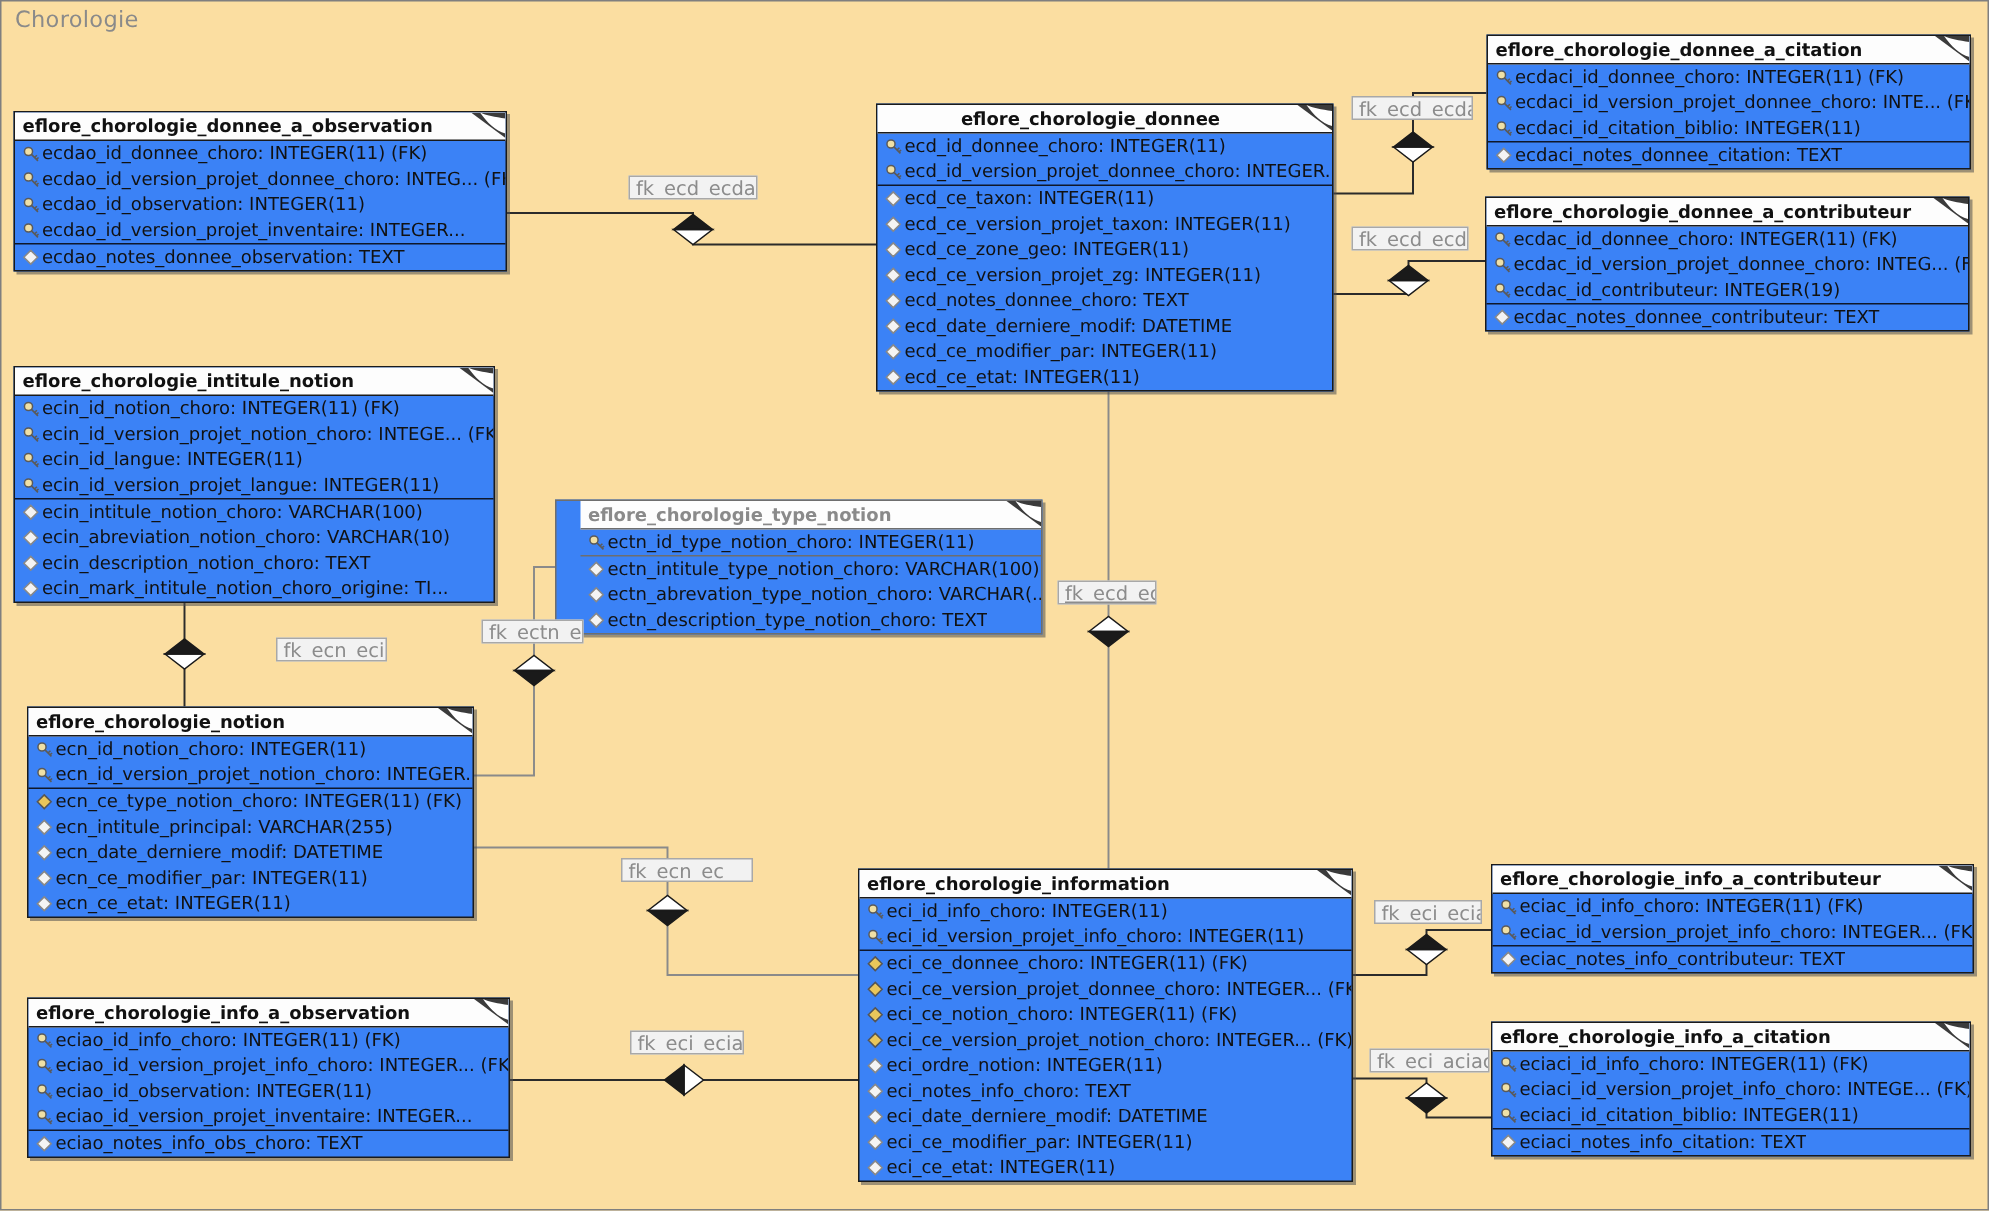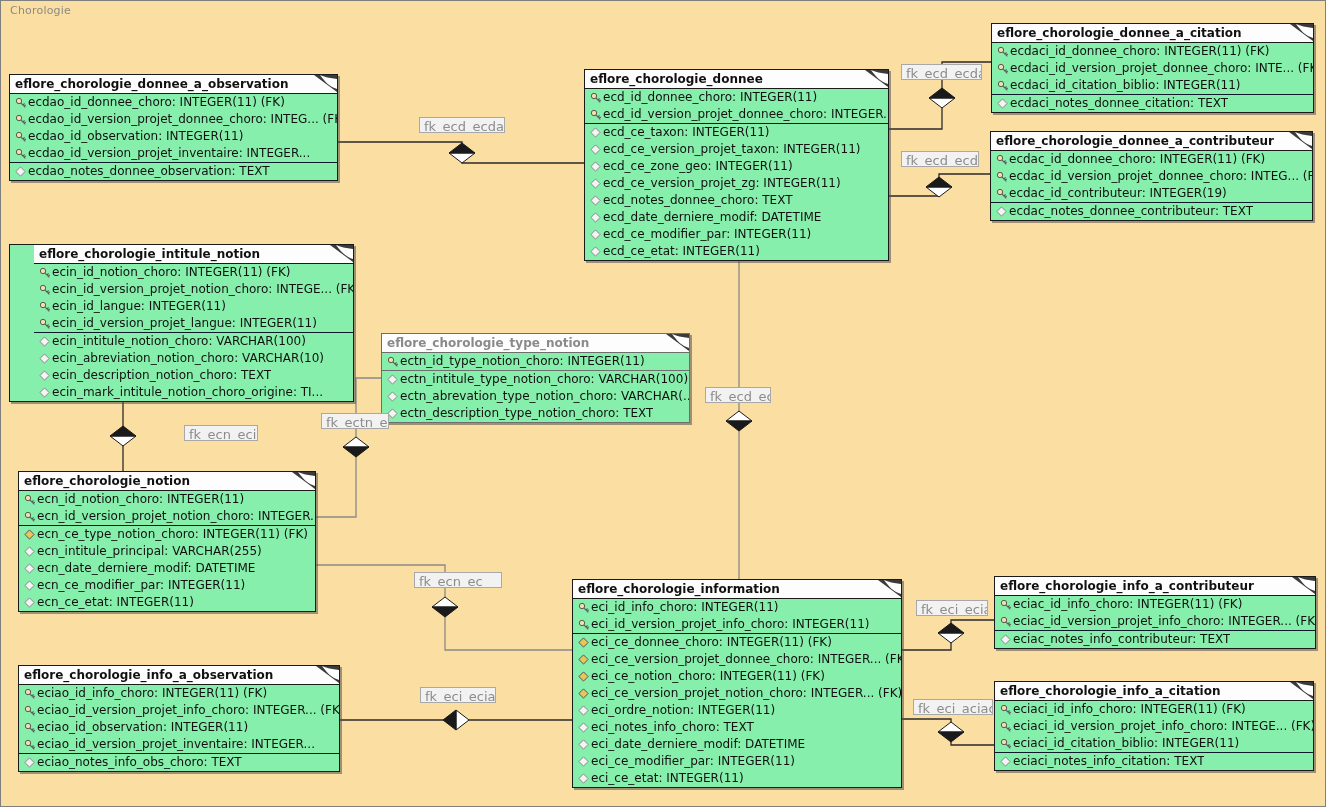--- a/index.html
+++ b/index.html
@@ -4,25 +4,25 @@
 <style>
   html,body{margin:0;padding:0;}
   body{font-family:"DejaVu Sans","Liberation Sans",sans-serif;}
   #canvas{
     position:relative;width:1324px;height:805px;
     background:#FBDEA1;border:1px solid #7F7F7F;
     overflow:hidden;
   }
   #diagram-title{
     position:absolute;left:9px;top:3px;
-    font-size:11px;color:#8A8A8A;letter-spacing:.2px;
+    font-size:15px;color:#8A8A8A;letter-spacing:.2px;
   }
   #wires{position:absolute;left:0;top:0;z-index:1;}
   .db-table{
-    position:absolute;z-index:2;background:#86efac;
+    position:absolute;z-index:2;background:#3b82f6;
     border:1px solid #1A1A1A;
     box-shadow:2px 2px 0 rgba(80,80,80,.55);
     font-size:12px;color:#111;
   }
   .db-table.muted{border-color:#6E6E6E;}
   .tbl-header{
     position:relative;height:18px;line-height:18px;
     padding:0 24px 0 5px;font-weight:bold;font-size:12px;
     border-bottom:1px solid #1A1A1A;white-space:nowrap;overflow:hidden;
     background:#FDFDFD;
@@ -145,21 +145,21 @@
       </div>
       <div class="tbl-row sep">
         <span class="row-icon">
           <svg width="11" height="11" viewBox="0 0 11 11">
             <polygon points="5.5,0.9 10.1,5.5 5.5,10.1 0.9,5.5" fill="#F4F4F4" stroke="#888888" stroke-width="1"></polygon>
           </svg>
         </span>
         <span class="row-text">ecdao_notes_donnee_observation: TEXT</span>
       </div>
     </div>
-    <div class="db-table" style="left: 8px; top: 243px; width: 319px; padding-left: 24px;">
+    <div class="db-table" style="left: 8px; top: 243px; width: 319px;">
       <div class="tbl-header"><span>eflore_chorologie_intitule_notion</span><svg class="tbl-fold" width="26" height="17" viewBox="0 0 26 17">
           <polygon points="3,0 26,0 26,17" fill="#3B3B3B"></polygon>
           <path d="M9,0 C14,7 19,12 26,14 L26,4 C19,3 13,2 9,0 Z" fill="#FFFFFF"></path>
         </svg></div>
       <div class="tbl-row">
         <span class="row-icon">
           <svg width="12" height="12" viewBox="0 0 12 12">
             <circle cx="4" cy="4" r="2.7" fill="#EFE0A6" stroke="#5A5A5A"></circle>
             <path d="M5.8 5.8 L10.3 10.3 M8 8 L9.6 6.5 M9.3 9.3 L10.7 8" stroke="#5A5A5A" stroke-width="1.1" fill="none"></path>
           </svg>
@@ -333,21 +333,21 @@
       </div>
       <div class="tbl-row sep">
         <span class="row-icon">
           <svg width="11" height="11" viewBox="0 0 11 11">
             <polygon points="5.5,0.9 10.1,5.5 5.5,10.1 0.9,5.5" fill="#F4F4F4" stroke="#888888" stroke-width="1"></polygon>
           </svg>
         </span>
         <span class="row-text">eciao_notes_info_obs_choro: TEXT</span>
       </div>
     </div>
-    <div class="db-table" style="left: 583px; top: 68px; width: 303px;">
+    <div class="db-table" style="left: 583px; top: 68px; width: 303px; text-align: center;">
       <div class="tbl-header"><span>eflore_chorologie_donnee</span><svg class="tbl-fold" width="26" height="17" viewBox="0 0 26 17">
           <polygon points="3,0 26,0 26,17" fill="#3B3B3B"></polygon>
           <path d="M9,0 C14,7 19,12 26,14 L26,4 C19,3 13,2 9,0 Z" fill="#FFFFFF"></path>
         </svg></div>
       <div class="tbl-row">
         <span class="row-icon">
           <svg width="12" height="12" viewBox="0 0 12 12">
             <circle cx="4" cy="4" r="2.7" fill="#EFE0A6" stroke="#5A5A5A"></circle>
             <path d="M5.8 5.8 L10.3 10.3 M8 8 L9.6 6.5 M9.3 9.3 L10.7 8" stroke="#5A5A5A" stroke-width="1.1" fill="none"></path>
           </svg>
@@ -421,21 +421,21 @@
       </div>
       <div class="tbl-row">
         <span class="row-icon">
           <svg width="11" height="11" viewBox="0 0 11 11">
             <polygon points="5.5,0.9 10.1,5.5 5.5,10.1 0.9,5.5" fill="#F4F4F4" stroke="#888888" stroke-width="1"></polygon>
           </svg>
         </span>
         <span class="row-text">ecd_ce_etat: INTEGER(11)</span>
       </div>
     </div>
-    <div class="db-table muted" style="left: 380px; top: 332px; width: 307px;">
+    <div class="db-table muted" style="left: 369px; top: 332px; width: 307px; padding-left: 16px;">
       <div class="tbl-header"><span>eflore_chorologie_type_notion</span><svg class="tbl-fold" width="26" height="17" viewBox="0 0 26 17">
           <polygon points="3,0 26,0 26,17" fill="#3B3B3B"></polygon>
           <path d="M9,0 C14,7 19,12 26,14 L26,4 C19,3 13,2 9,0 Z" fill="#FFFFFF"></path>
         </svg></div>
       <div class="tbl-row">
         <span class="row-icon">
           <svg width="12" height="12" viewBox="0 0 12 12">
             <circle cx="4" cy="4" r="2.7" fill="#EFE0A6" stroke="#5A5A5A"></circle>
             <path d="M5.8 5.8 L10.3 10.3 M8 8 L9.6 6.5 M9.3 9.3 L10.7 8" stroke="#5A5A5A" stroke-width="1.1" fill="none"></path>
           </svg>

